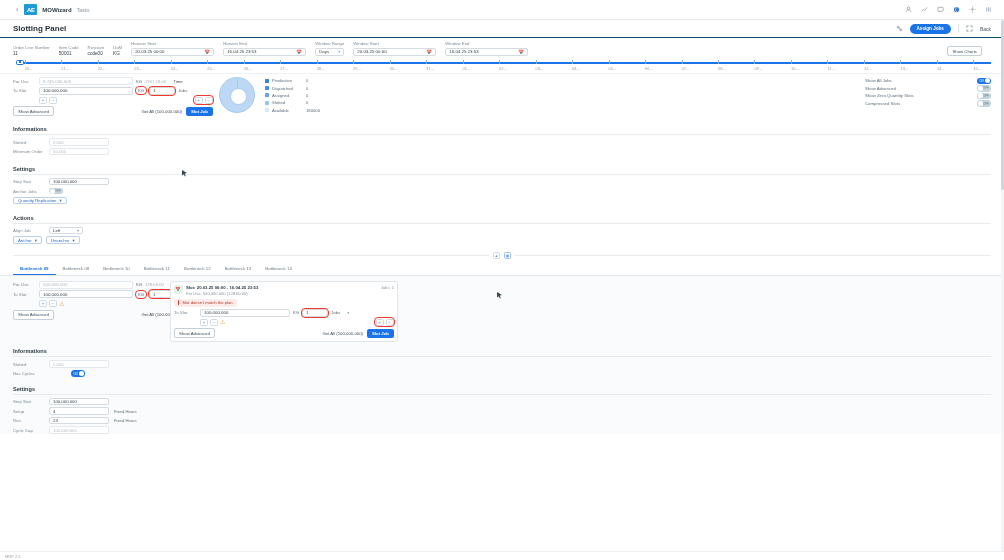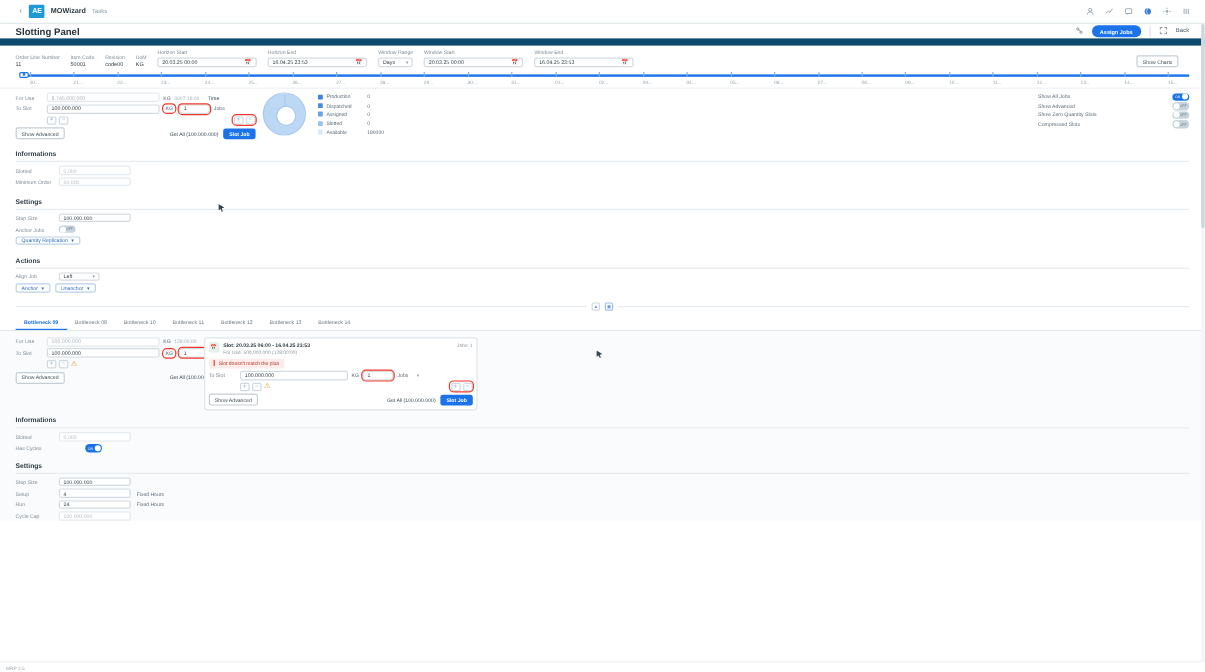--- a/index.html
+++ b/index.html
@@ -25,21 +25,21 @@
     font-size:6px;font-weight:bold;border-radius:1px;letter-spacing:-0.3px;
   }
   .brand { font-size:6px; font-weight:bold; color:#2b3a42; margin-left:5px;}
   .brand-sub { font-size:5px; color:#8c9aa3; margin-left:5px;}
   .tb-spacer { flex:1; }
   .tb-icons { display:flex; align-items:center; gap:9px; padding-right:4px;}
   .tb-icons svg { display:block; }
 
   .panelhdr {
     height:18px; display:flex; align-items:center;
-    padding:0 13px; border-bottom:6px solid #0c4a6e;
+    padding:0 13px; border-bottom:1px solid #0c4a6e;
   }
   .panelhdr h1 { font-size:8px; margin:0; font-weight:bold; color:#263238;}
   .ph-right { margin-left:auto; display:flex; align-items:center; gap:7px;}
   .btn-primary {
     background:#1a73e8;color:#fff;border:none;border-radius:7px;
     font-size:4.6px;padding:2.5px 7px;font-family:inherit;cursor:pointer;
     font-weight:bold;
   }
   .lnk { color:#4a5a64; font-size:5px; cursor:pointer;}
   .divider-v { width:1px;height:9px;background:#dde3e8;}

